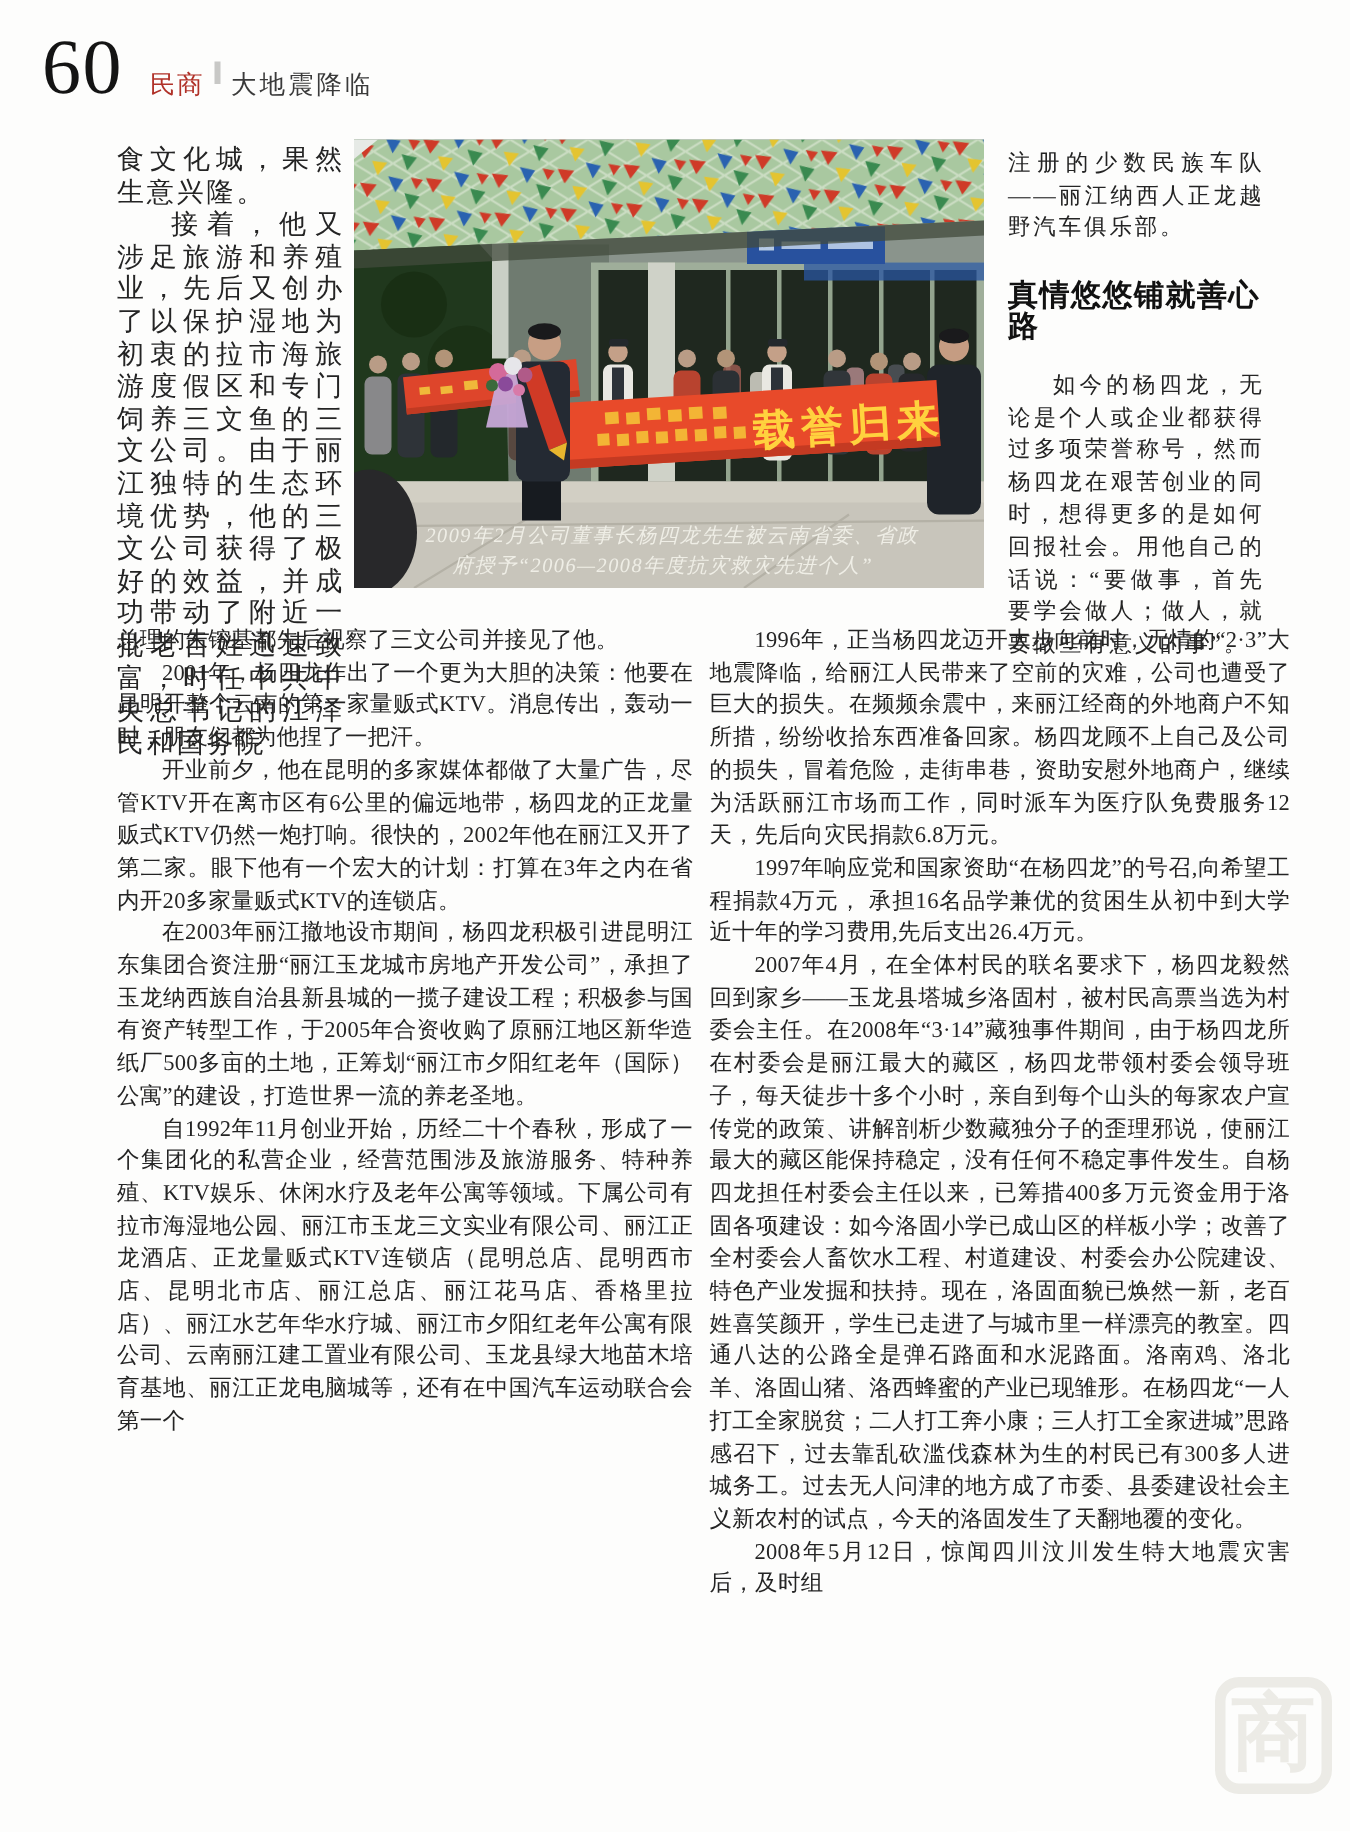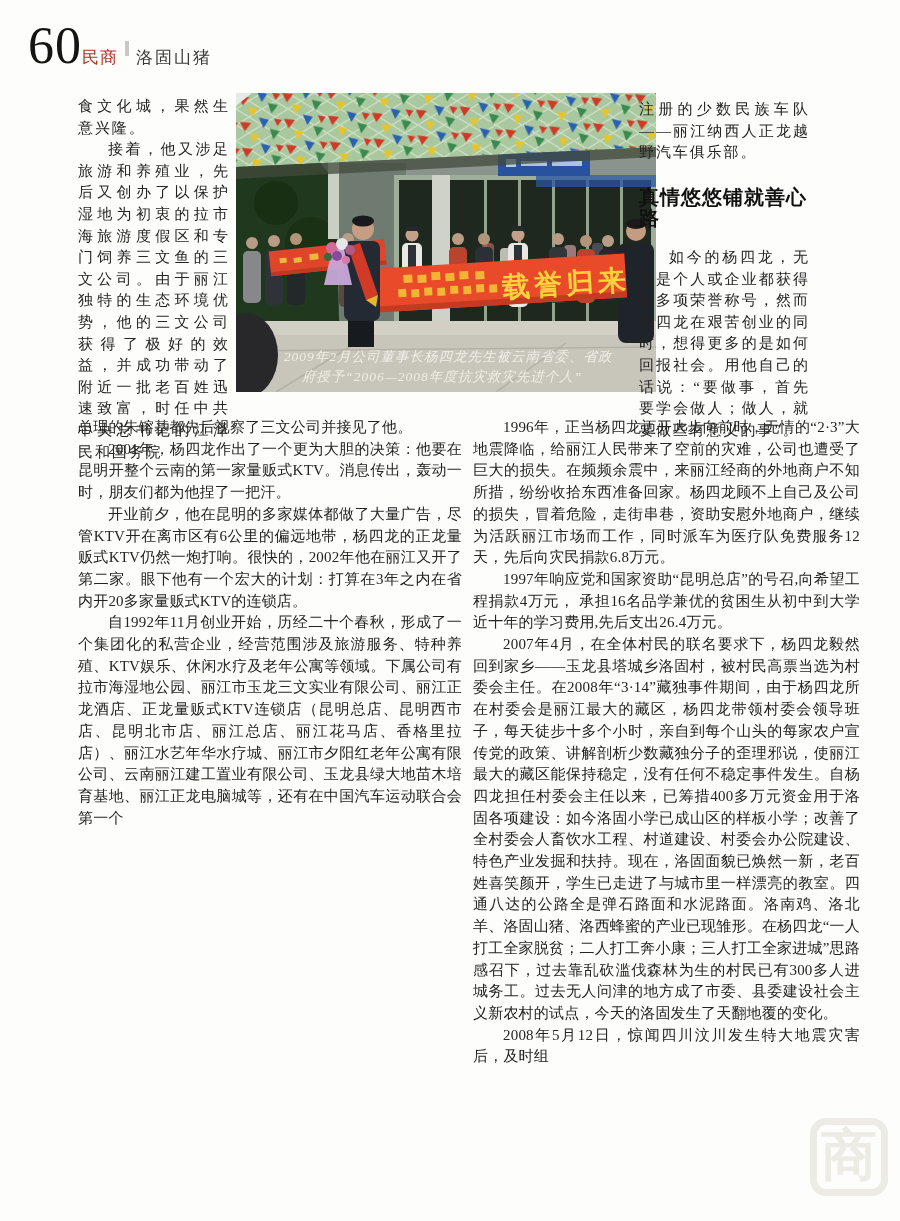--- a/index.html
+++ b/index.html
@@ -14,36 +14,36 @@
   }
   
   .masthead{
     position:absolute;left:28px;top:20px;
     display:flex;align-items:baseline;
   }
   .pagenum{
     font-size:52px;line-height:1;color:#141414;
     font-family:"Liberation Serif",serif;letter-spacing:1px;
   }
-  .mag{font-size:17px;color:#b03128;letter-spacing:1px;}
+  .mag{font-size:17px;color:#b03128;margin-left:18px;letter-spacing:1px;}
   .bar{
     display:inline-block;width:4px;height:15px;background:#c8c8c6;
     margin:0 7px;align-self:center;transform:translateY(2px);
   }
   .section{font-size:17px;color:#3a3a3a;letter-spacing:2px;}
   
   .col p{margin:0;text-align:justify;text-justify:inter-ideograph;}
   .col p{text-indent:2em;}
   .col p.flush{text-indent:0;}
   .col-nl{
     position:absolute;left:78px;top:96px;width:152px;
-    font-size:15px;line-height:21.6px;letter-spacing:1.9px;
+    font-size:18px;line-height:21.6px;letter-spacing:1.9px;
   }
   .col-nr{
-    position:absolute;left:639px;top:99px;width:171px;
+    position:absolute;left:672px;top:99px;width:171px;
     font-size:15px;line-height:21.6px;letter-spacing:1.9px;
   }
   .subhead{
     margin:23px 0 17px 0;
     font-family:"Liberation Sans","DejaVu Sans",sans-serif;
     font-size:20px;font-weight:bold;color:#111;letter-spacing:1px;
   }
   .col-bl{
     position:absolute;left:78px;top:417px;width:384px;
     font-size:15px;line-height:21.7px;letter-spacing:.2px;
@@ -73,21 +73,21 @@
 </style>
 </head>
 <body>
 
 <div class="page">
 
   <header class="masthead">
     <span class="pagenum">60</span>
     <span class="mag">民商</span>
     <span class="bar"></span>
-    <span class="section">洛固山猪</span>
+    <span class="section">大地震降临</span>
   </header>
 
   <section class="col col-nl">
     <p class="flush">食文化城，果然生意兴隆。</p>
     <p>接着，他又涉足旅游和养殖业，先后又创办了以保护湿地为初衷的拉市海旅游度假区和专门饲养三文鱼的三文公司。由于丽江独特的生态环境优势，他的三文公司获得了极好的效益，并成功带动了附近一批老百姓迅速致富，时任中共中央总书记的江泽民和国务院</p>
   </section>
 
   <figure class="photo">
     <svg viewBox="0 0 420 299" preserveAspectRatio="none">
       <defs>
@@ -271,25 +271,26 @@
   <section class="col col-nr">
     <p class="flush">注册的少数民族车队——丽江纳西人正龙越野汽车俱乐部。</p>
     <h3 class="subhead">真情悠悠铺就善心路</h3>
     <p>如今的杨四龙，无论是个人或企业都获得过多项荣誉称号，然而杨四龙在艰苦创业的同时，想得更多的是如何回报社会。用他自己的话说：“要做事，首先要学会做人；做人，就要做些有意义的事”。</p>
   </section>
 
   <section class="col col-bl">
       <p class="flush">总理的朱镕基都先后视察了三文公司并接见了他。</p>
       <p>2001年，杨四龙作出了一个更为大胆的决策：他要在昆明开整个云南的第一家量贩式KTV。消息传出，轰动一时，朋友们都为他捏了一把汗。</p>
       <p>开业前夕，他在昆明的多家媒体都做了大量广告，尽管KTV开在离市区有6公里的偏远地带，杨四龙的正龙量贩式KTV仍然一炮打响。很快的，2002年他在丽江又开了第二家。眼下他有一个宏大的计划：打算在3年之内在省内开20多家量贩式KTV的连锁店。</p>
+      <p>在2003年丽江撤地设市期间，杨四龙积极引进昆明江东集团合资注册“丽江玉龙城市房地产开发公司”，承担了玉龙纳西族自治县新县城的一揽子建设工程；积极参与国有资产转型工作，于2005年合资收购了原丽江地区新华造纸厂500多亩的土地，正筹划“丽江市夕阳红老年（国际）公寓”的建设，打造世界一流的养老圣地。</p>
       <p>自1992年11月创业开始，历经二十个春秋，形成了一个集团化的私营企业，经营范围涉及旅游服务、特种养殖、KTV娱乐、休闲水疗及老年公寓等领域。下属公司有拉市海湿地公园、丽江市玉龙三文实业有限公司、丽江正龙酒店、正龙量贩式KTV连锁店（昆明总店、昆明西市店、昆明北市店、丽江总店、丽江花马店、香格里拉店）、丽江水艺年华水疗城、丽江市夕阳红老年公寓有限公司、云南丽江建工置业有限公司、玉龙县绿大地苗木培育基地、丽江正龙电脑城等，还有在中国汽车运动联合会第一个</p>
     </section>
   <section class="col col-br">
       <p>1996年，正当杨四龙迈开大步向前时，无情的“2·3”大地震降临，给丽江人民带来了空前的灾难，公司也遭受了巨大的损失。在频频余震中，来丽江经商的外地商户不知所措，纷纷收拾东西准备回家。杨四龙顾不上自己及公司的损失，冒着危险，走街串巷，资助安慰外地商户，继续为活跃丽江市场而工作，同时派车为医疗队免费服务12天，先后向灾民捐款6.8万元。</p>
-      <p>1997年响应党和国家资助“昆明总店”的号召,向希望工程捐款4万元， 承担16名品学兼优的贫困生从初中到大学近十年的学习费用,先后支出26.4万元。</p>
+      <p>1997年响应党和国家资助“在杨四龙”的号召,向希望工程捐款4万元， 承担16名品学兼优的贫困生从初中到大学近十年的学习费用,先后支出26.4万元。</p>
       <p>2007年4月，在全体村民的联名要求下，杨四龙毅然回到家乡——玉龙县塔城乡洛固村，被村民高票当选为村委会主任。在2008年“3·14”藏独事件期间，由于杨四龙所在村委会是丽江最大的藏区，杨四龙带领村委会领导班子，每天徒步十多个小时，亲自到每个山头的每家农户宣传党的政策、讲解剖析少数藏独分子的歪理邪说，使丽江最大的藏区能保持稳定，没有任何不稳定事件发生。自杨四龙担任村委会主任以来，已筹措400多万元资金用于洛固各项建设：如今洛固小学已成山区的样板小学；改善了全村委会人畜饮水工程、村道建设、村委会办公院建设、特色产业发掘和扶持。现在，洛固面貌已焕然一新，老百姓喜笑颜开，学生已走进了与城市里一样漂亮的教室。四通八达的公路全是弹石路面和水泥路面。洛南鸡、洛北羊、洛固山猪、洛西蜂蜜的产业已现雏形。在杨四龙“一人打工全家脱贫；二人打工奔小康；三人打工全家进城”思路感召下，过去靠乱砍滥伐森林为生的村民已有300多人进城务工。过去无人问津的地方成了市委、县委建设社会主义新农村的试点，今天的洛固发生了天翻地覆的变化。</p>
       <p>2008年5月12日，惊闻四川汶川发生特大地震灾害后，及时组</p>
     </section>
 
   <div class="watermark">
     <span>商</span>
   </div>
 
 </div>
 

